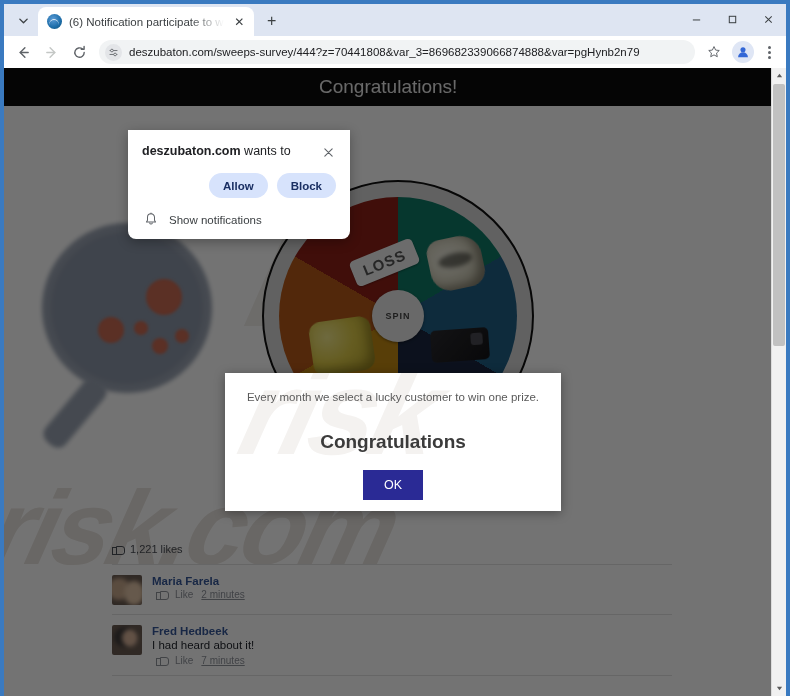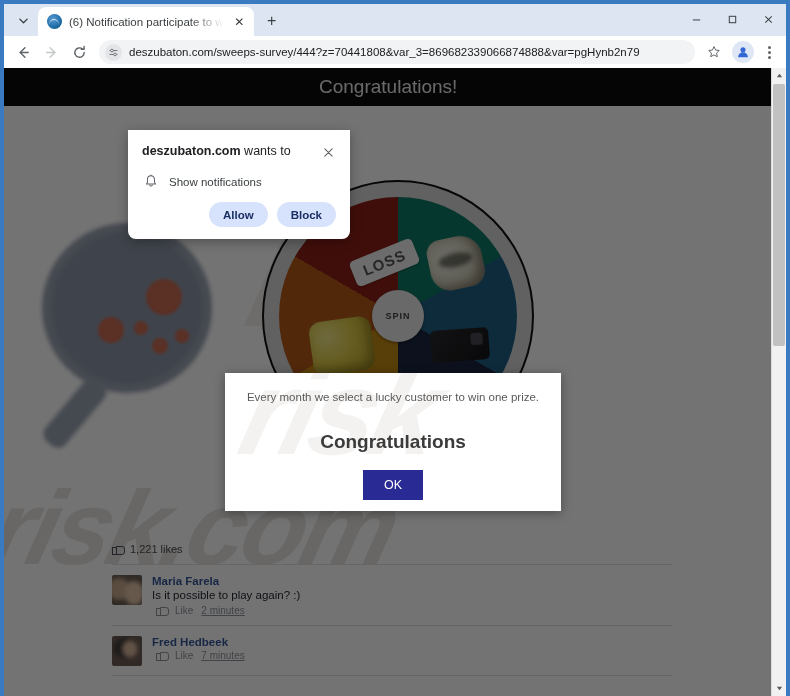--- a/index.html
+++ b/index.html
@@ -690,33 +690,33 @@
 
         <div id="likes-row">
           <span class="thumb"></span>
           <span>1,221 likes</span>
         </div>
 
         <div class="comment">
           <span class="comment-avatar a1"></span>
           <div class="comment-body">
             <div class="comment-name">Maria Farela</div>
-            <div class="comment-text">Is it possible to play again? :)</div>
             <div class="comment-meta">
               <span class="thumb"></span>
               <span class="like-link">Like</span>
               <span class="time-link">2 minutes</span>
             </div>
           </div>
         </div>
 
         <div class="comment">
           <span class="comment-avatar a2"></span>
           <div class="comment-body">
             <div class="comment-name">Fred Hedbeek</div>
+            <div class="comment-text">I had heard about it!</div>
             <div class="comment-meta">
               <span class="thumb"></span>
               <span class="like-link">Like</span>
               <span class="time-link">7 minutes</span>
             </div>
           </div>
         </div>
 
         <div class="comment">
           
@@ -754,29 +754,29 @@
         <div id="perm-origin-line">
           <b>deszubaton.com</b><span> wants to</span>
         </div>
         <div id="perm-close">
           <svg width="11" height="11" viewBox="0 0 12 12">
             <path d="M2 2 L10 10 M10 2 L2 10" stroke="#5f6368" stroke-width="1.2" stroke-linecap="round"></path>
           </svg>
         </div>
       </div>
 
+      <div id="perm-actions">
+        <button class="perm-btn">Allow</button>
+        <button class="perm-btn">Block</button>
+      </div>
+
       <div id="perm-request-row">
         <svg width="14" height="15" viewBox="0 0 16 17">
           <path d="M8 2 C5.6 2 4 3.7 4 6 V9.4 L2.8 11.4 H13.2 L12 9.4 V6 C12 3.7 10.4 2 8 2 Z" fill="none" stroke="#5f6368" stroke-width="1.15" stroke-linejoin="round"></path>
           <path d="M6.5 12.6 A1.6 1.6 0 0 0 9.5 12.6" fill="none" stroke="#5f6368" stroke-width="1.15" stroke-linecap="round"></path>
           <path d="M8 1.1 V2" stroke="#5f6368" stroke-width="1.15" stroke-linecap="round"></path>
         </svg>
         <span id="perm-request-label">Show notifications</span>
       </div>
-
-      <div id="perm-actions">
-        <button class="perm-btn">Allow</button>
-        <button class="perm-btn">Block</button>
-      </div>
     </div>
 
   </div>
 </div>
 
 </body></html>

